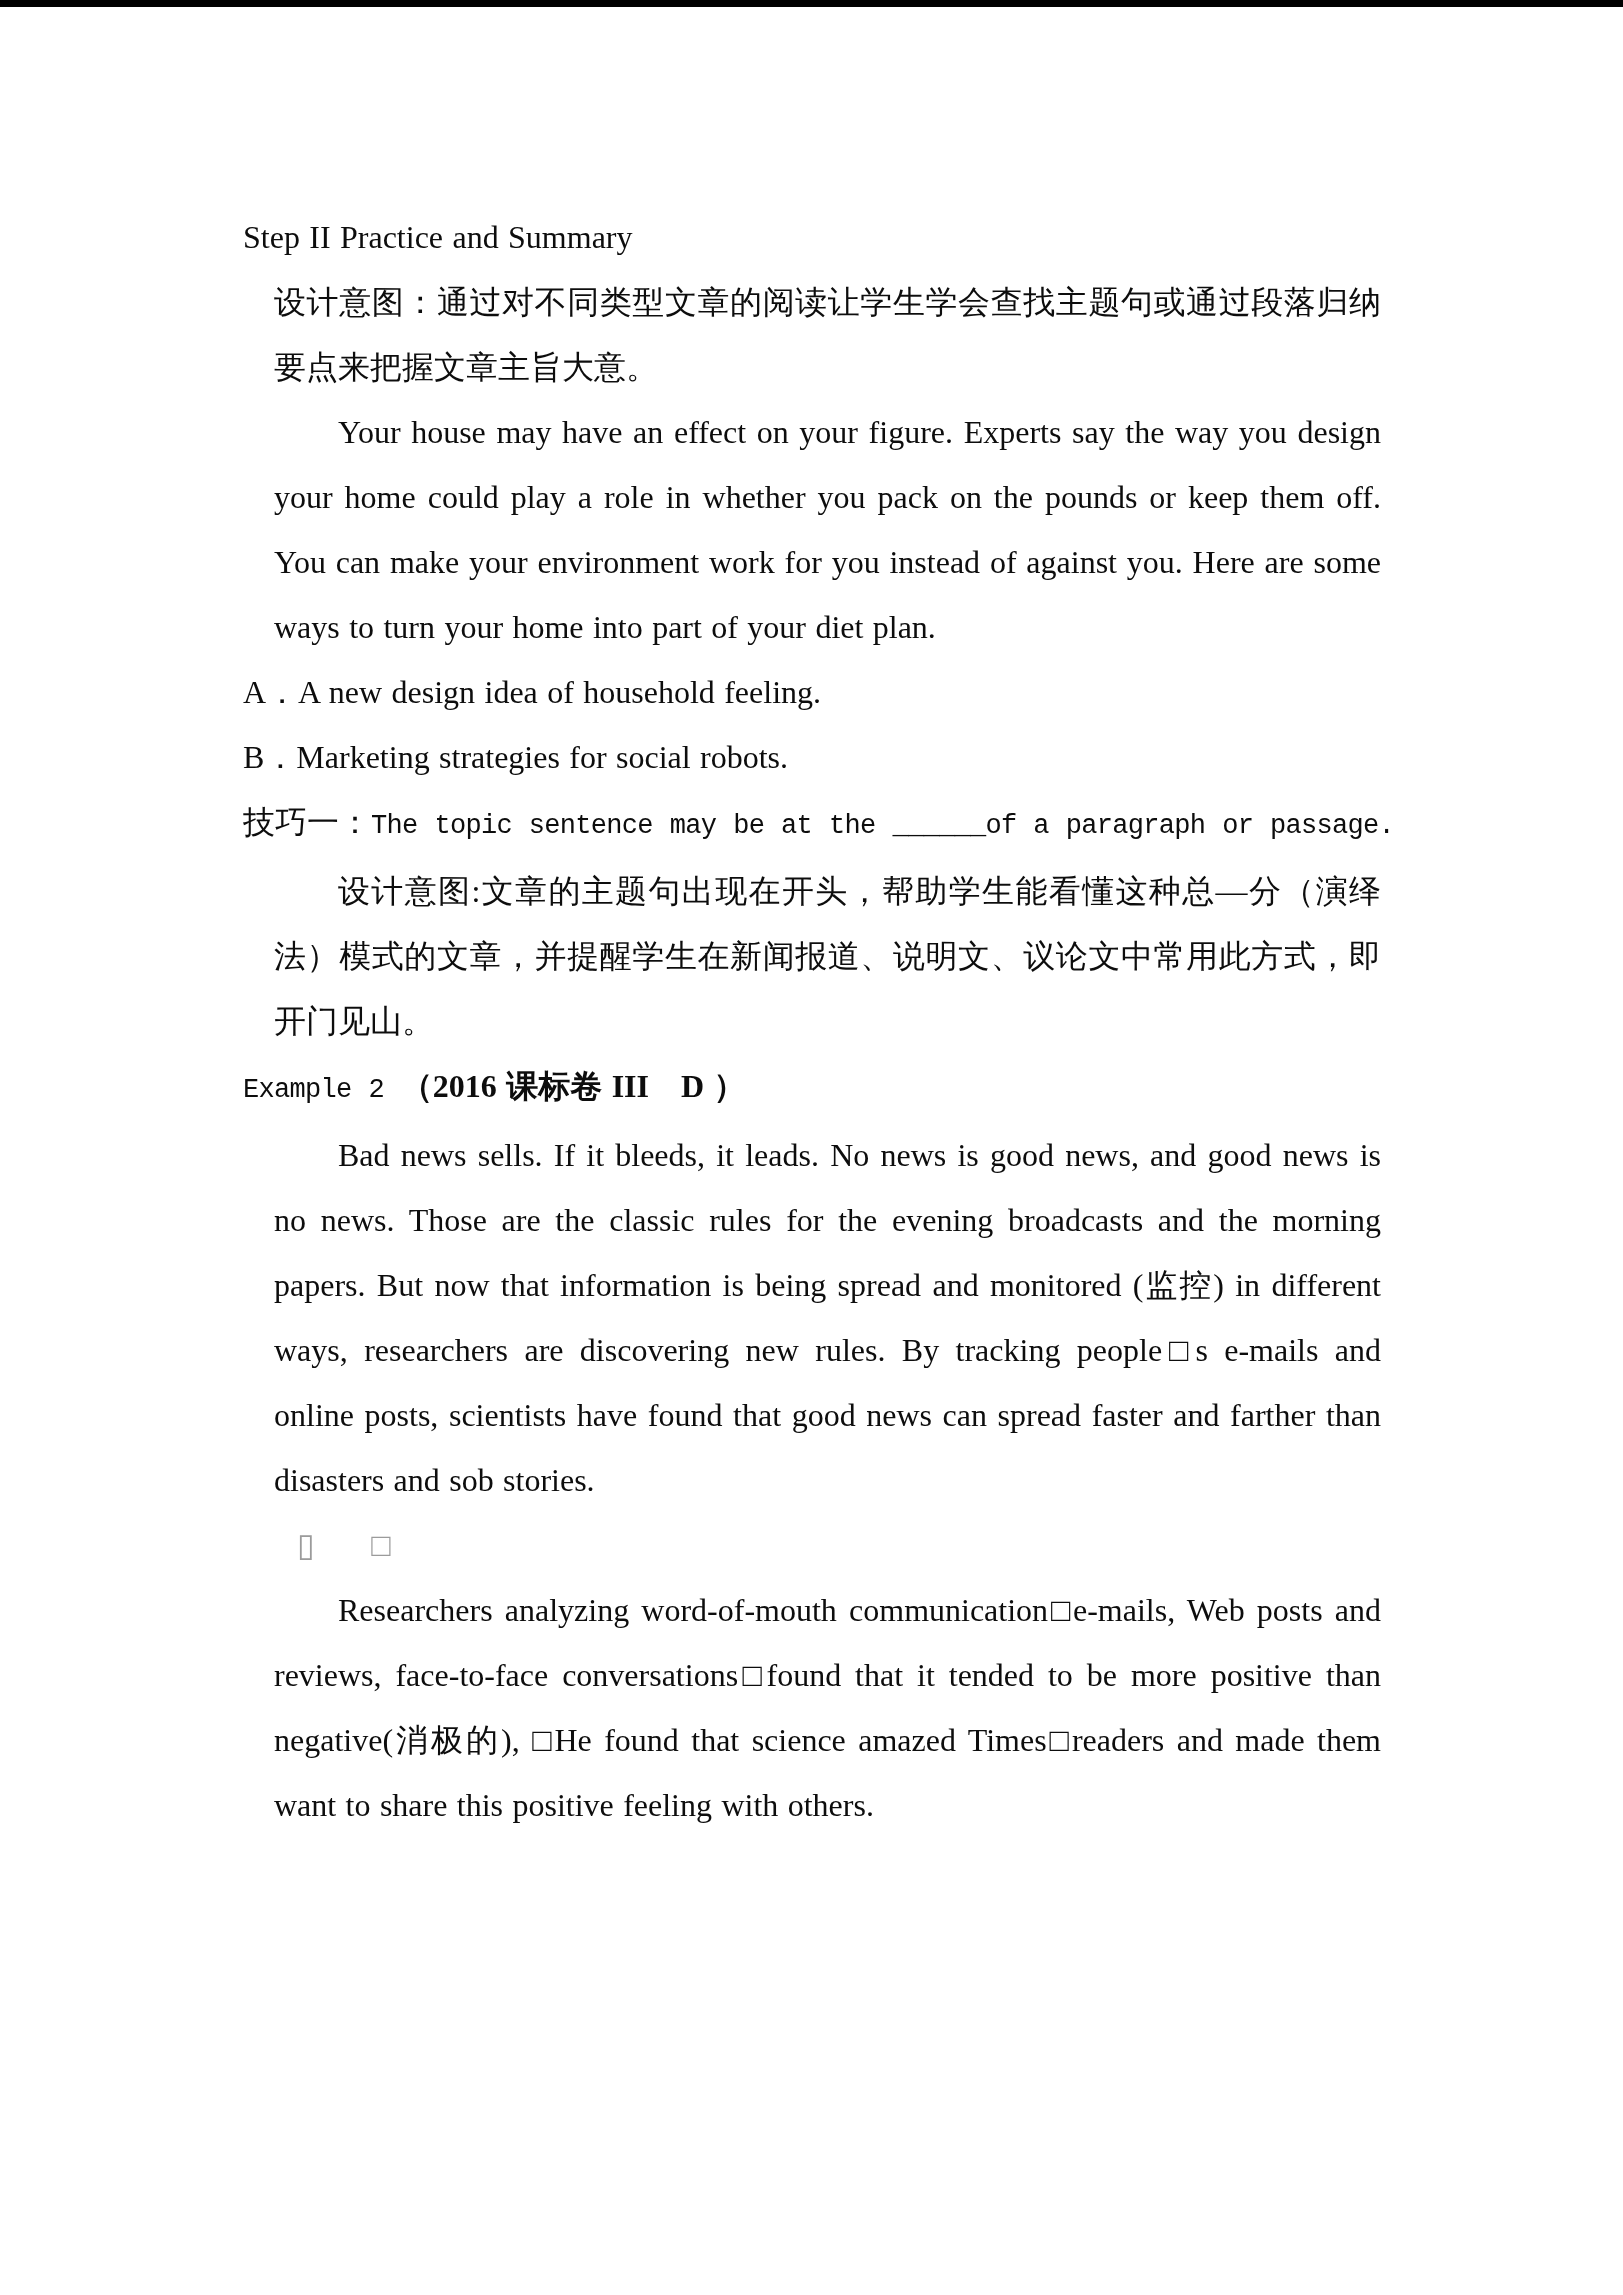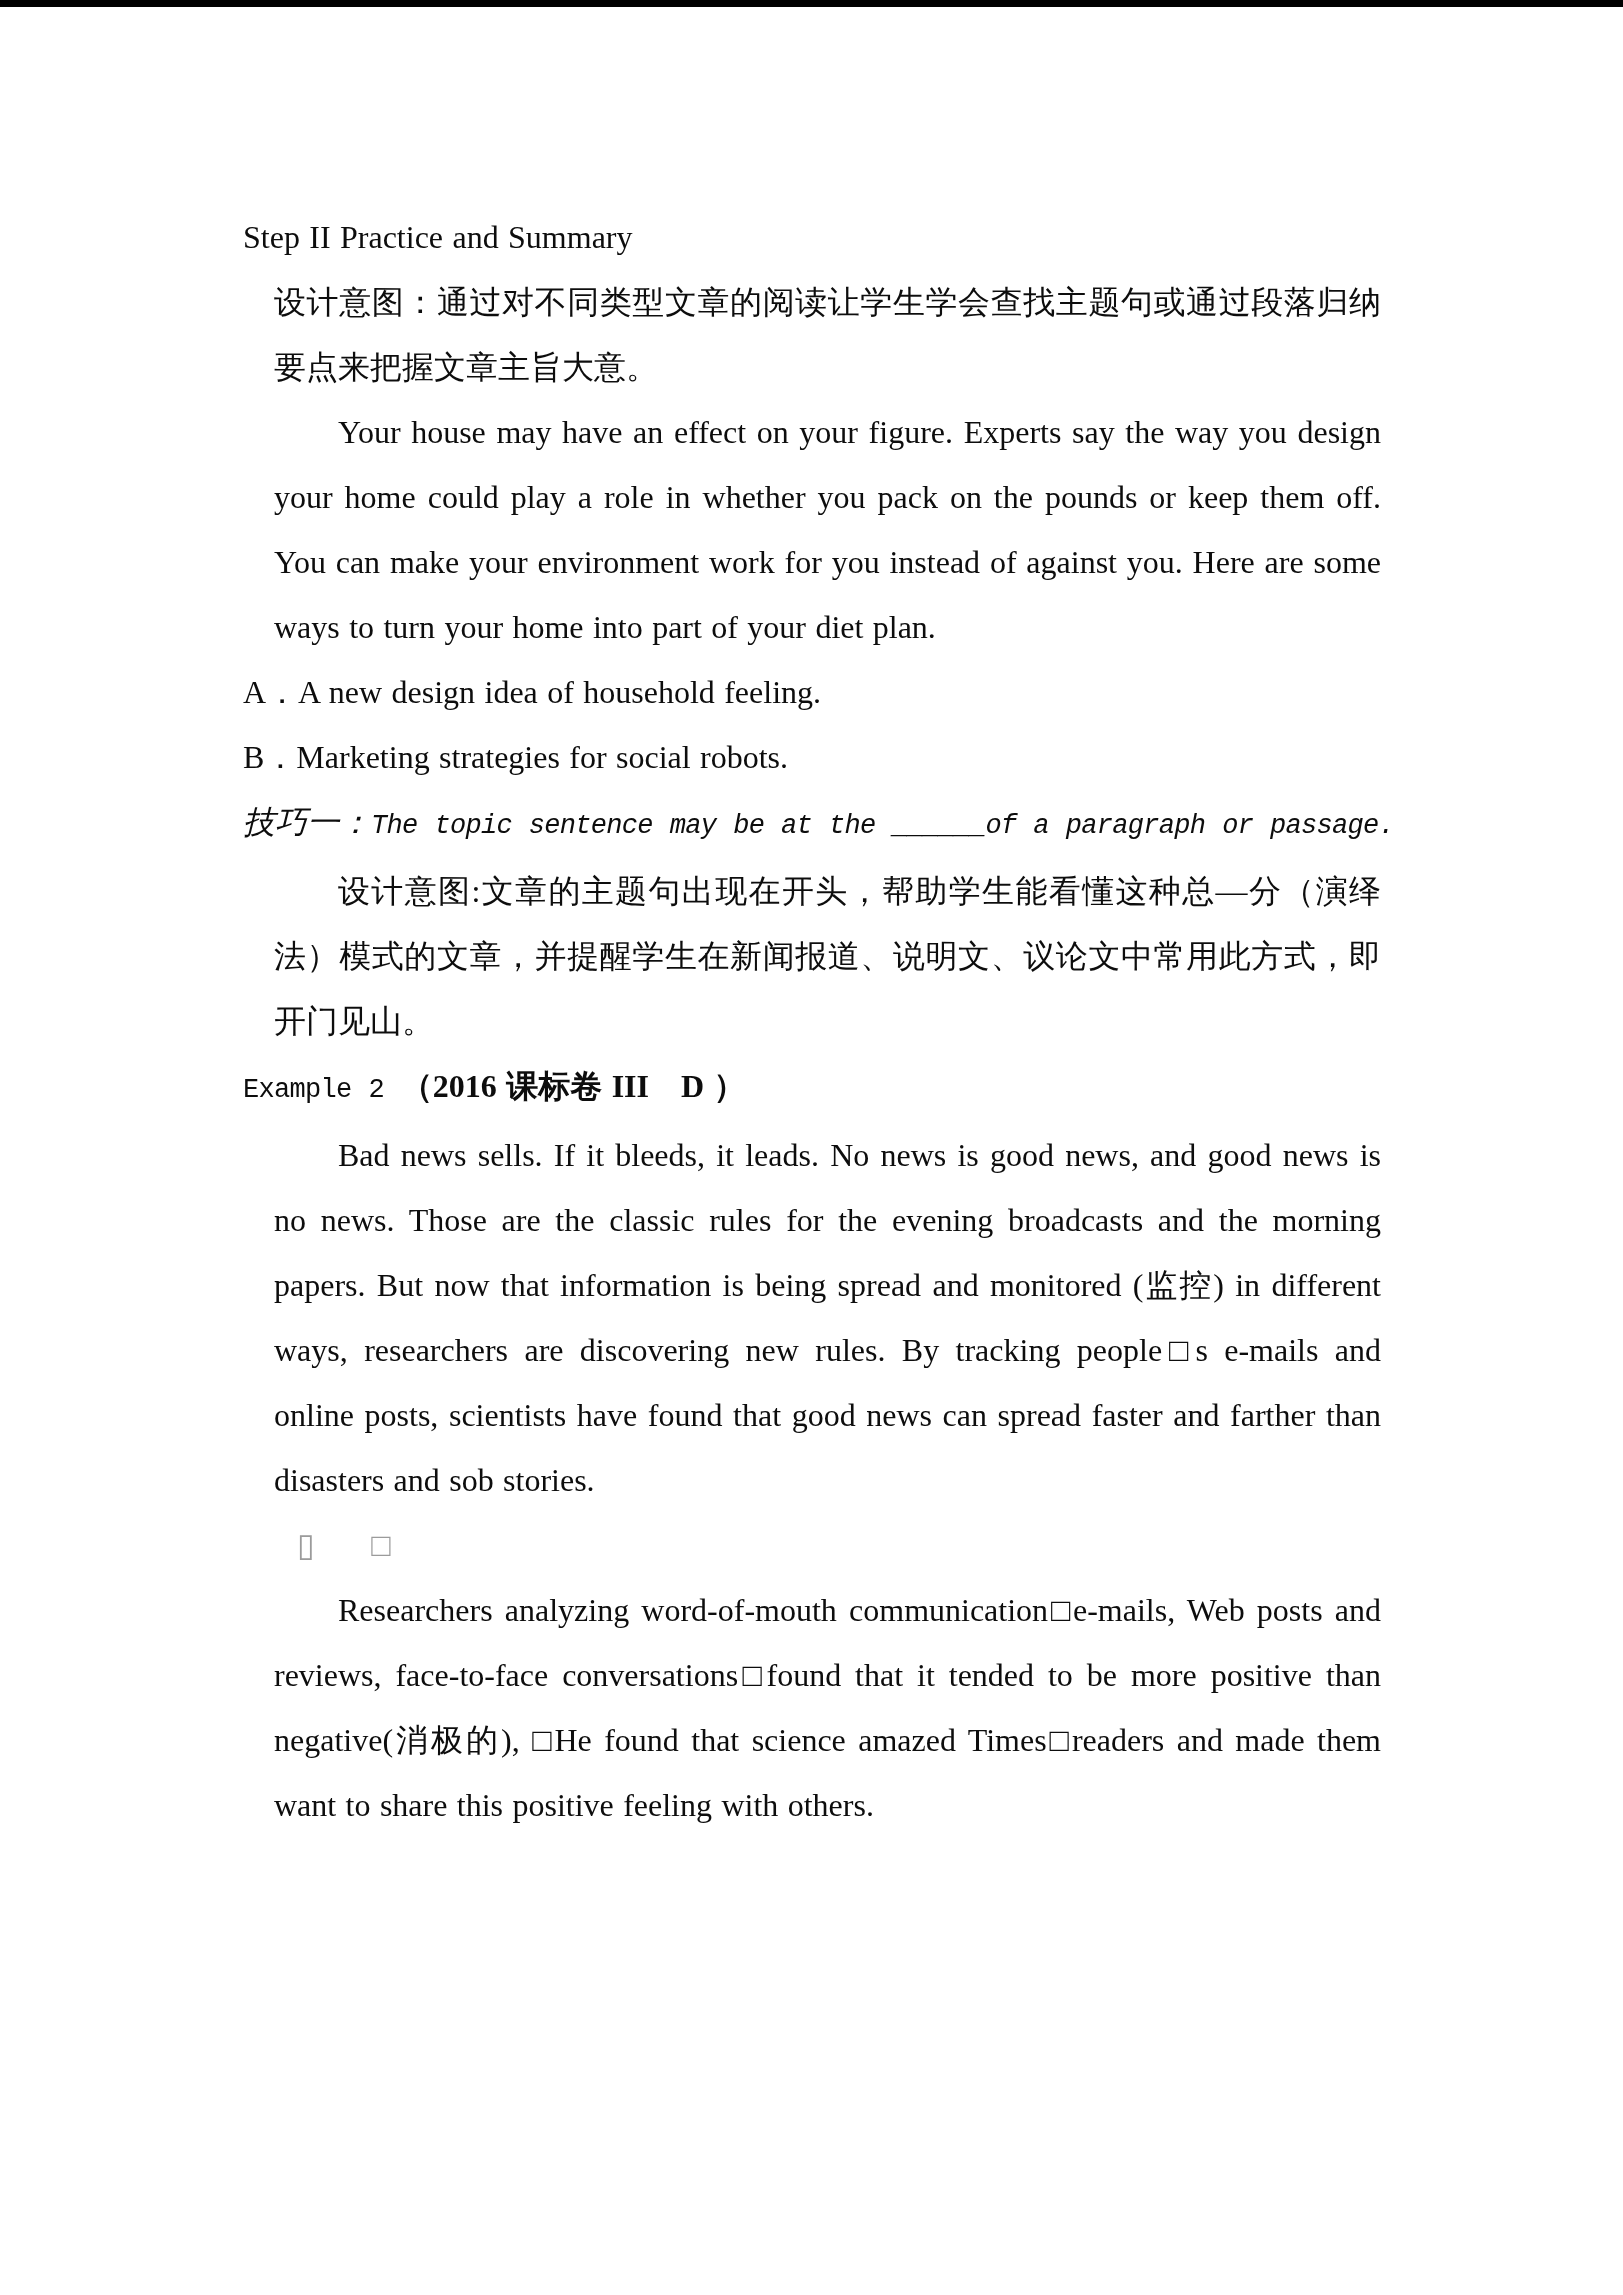--- a/index.html
+++ b/index.html
@@ -31,21 +31,21 @@
     width: 1138px;
   }
   .para {
     margin: 0;
     font-size: 32px;
     line-height: 65px;
     word-spacing: 1.4px;
   }
   .indent { text-indent: 64px; }
   .justify { text-align: justify; margin-left: 31px; }
-  .nowrap { white-space: nowrap; font-style: italic; }
+  .nowrap { white-space: nowrap; }
   .mono {
     font-family: "Liberation Mono", "DejaVu Sans Mono", monospace;
     font-size: 27px;
     letter-spacing: -0.7px;
   }
   .bold { font-weight: bold; }
   .boxes {
     color: #9b9b9b;
     text-indent: 54px;
     letter-spacing: 12.3px;

